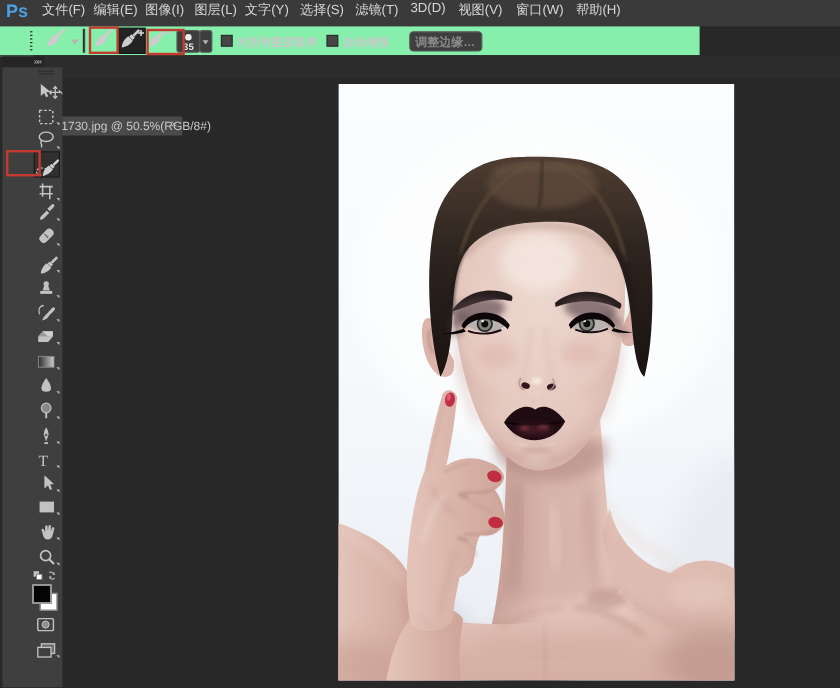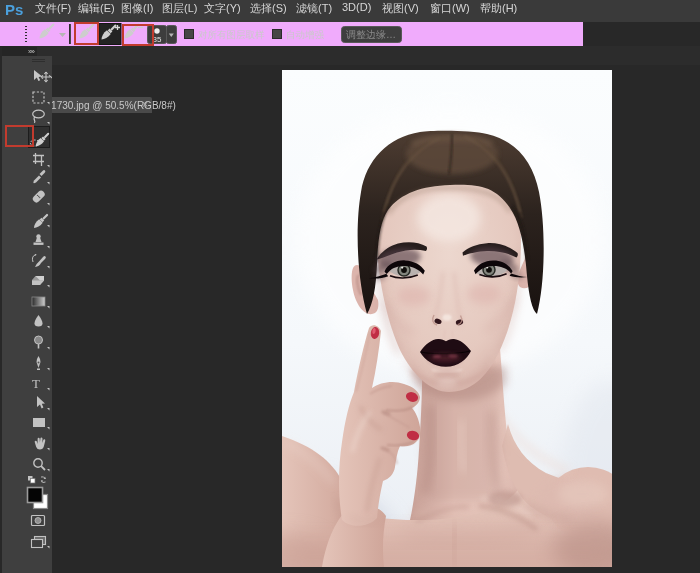--- a/index.html
+++ b/index.html
@@ -4,21 +4,21 @@
 <style>
   html,body{margin:0;padding:0;}
   body{width:700px;height:573px;overflow:hidden;background:#282828;
        font-family:"Liberation Sans",sans-serif;position:relative;}
   .abs{position:absolute;padding-left:23px;}
   
   #menubar{left:0;top:0;width:700px;height:22px;background:#3a3a3a;}
   #menubar .mi{position:absolute;top:1px;font-size:11px;color:#d6d6d6;white-space:nowrap;}
   #pslogo{position:absolute;left:5px;top:1px;font-size:15px;font-weight:bold;color:#4ba0dd;letter-spacing:0px;}
   
-  #optbar{left:0;top:22px;width:560px;height:24px;background:#f0abfc;border-bottom:1px solid #262626;}
+  #optbar{left:0;top:22px;width:560px;height:24px;background:#86efac;border-bottom:1px solid #262626;font-weight:bold;}
   
   #tabstrip{left:28px;top:46px;width:672px;height:19px;background:#2c2c2c;}
   #tab{position:absolute;left:4px;top:3px;width:120px;height:16px;background:#4a4a4a;border-radius:2px 2px 0 0;margin-top:48px;}
   #tab .t{position:absolute;left:8px;top:2.5px;font-size:10px;color:#c9c9c9;white-space:nowrap;}
   #tab .x{position:absolute;right:4px;top:2px;font-size:10px;color:#b0b0b0;}
   
   #tbExpand{left:2px;top:47px;width:12px;height:9px;background:#252525;color:#c0c0c0;font-size:7px;line-height:9px;text-align:center;letter-spacing:-1px;}
   #toolbar{left:2px;top:56px;width:27px;height:517px;background:#3f3f3f;}
   
   .redbox{position:absolute;border:2px solid #c23b2e;background:transparent;box-sizing:border-box;}

